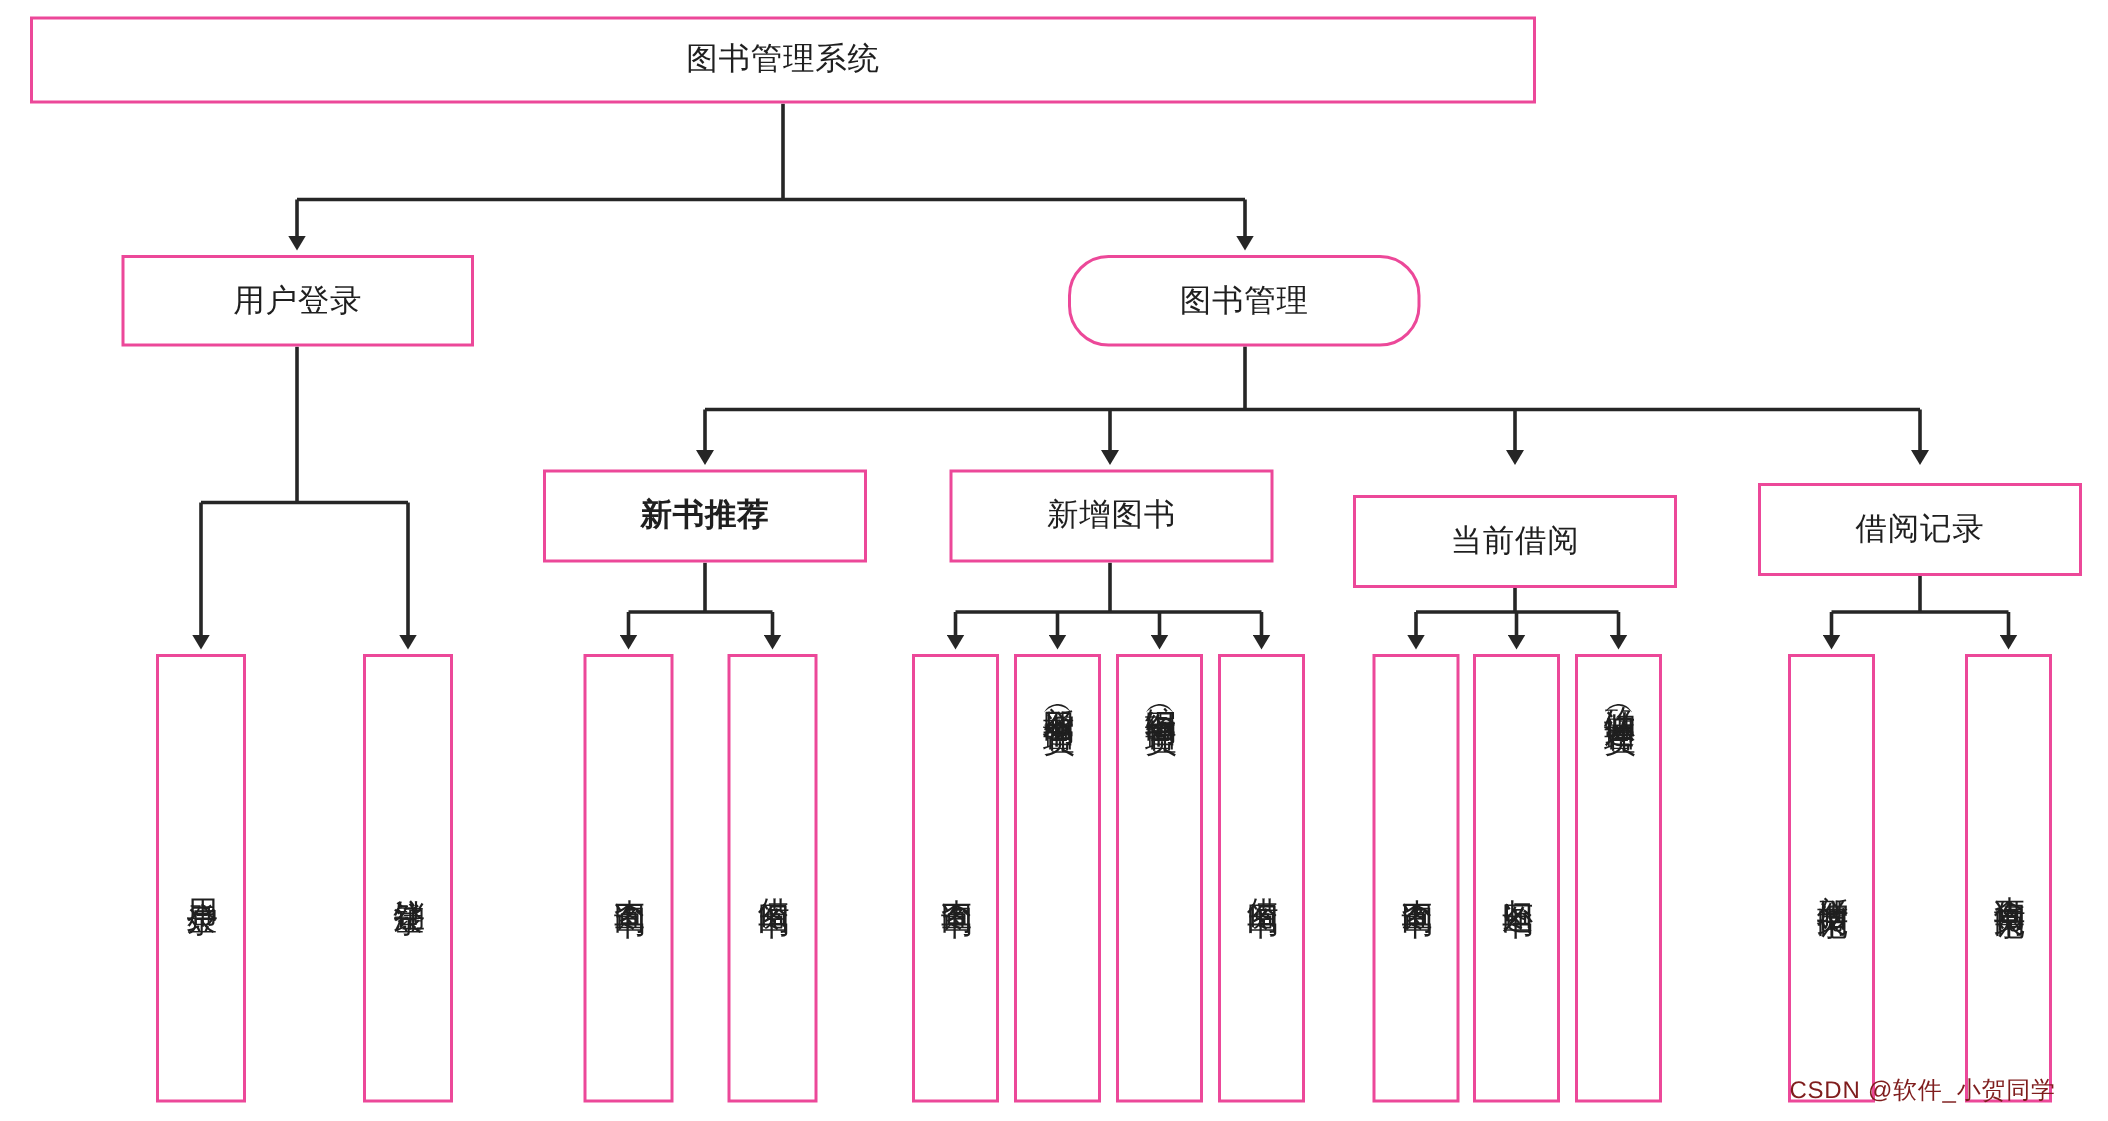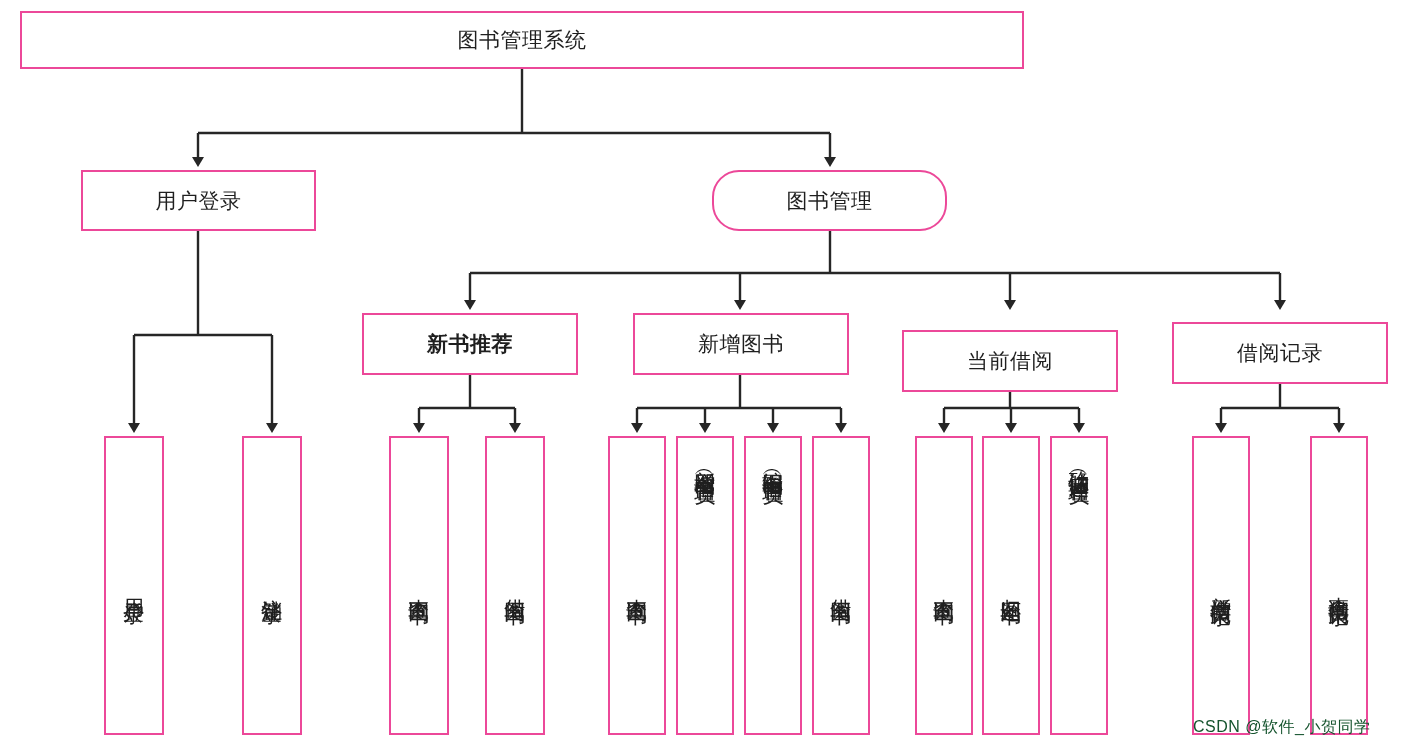--- a/index.html
+++ b/index.html
@@ -61,21 +61,21 @@
   }
   .node.vertical.v-center {
     align-items: center;
     padding-top: 0;
   }
   .watermark {
     position: absolute;
     left: 1193px;
     top: 717px;
     font-size: 16px;
-    color: #14532d;
+    color: #7f1d1d;
     white-space: nowrap;
     letter-spacing: 0.5px;
   }
 </style>
 </head>
 <body>
 
 <div id="diagram-root">
 
   <svg class="edges" viewBox="0 0 1405 747" xmlns="http://www.w3.org/2000/svg">

